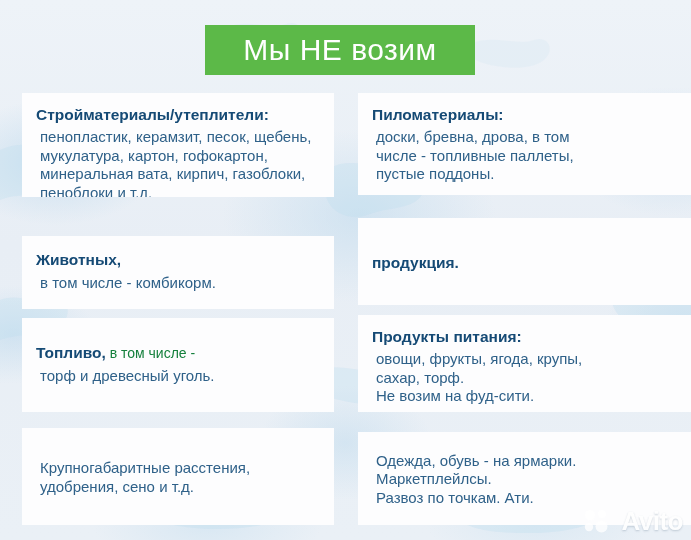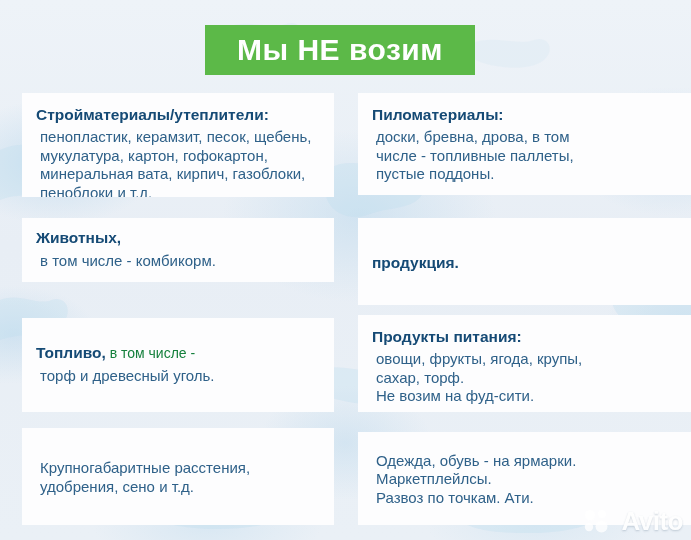--- a/index.html
+++ b/index.html
@@ -51,21 +51,21 @@
     width: 270px;
     height: 50px;
     background: #5cb948;
     display: flex;
     align-items: center;
     justify-content: center;
   }
   .banner-text {
     color: #ffffff;
     font-size: 30px;
-    font-weight: 700;
+    font-weight: 400;
     letter-spacing: 0.5px;
     line-height: 1;
     white-space: nowrap;
   }
 
   
   .card {
     position: absolute;
     background: #fdfdfe;
     box-sizing: border-box;
@@ -95,21 +95,21 @@
   .card-lines { margin: 4px; }
   .card-lines .ln {
     color: #2f6189;
     font-size: 15px;
     line-height: 18.5px;
     white-space: nowrap;
   }
 
   
   #card-building   { top: 93px;  height: 104px; }
-  #card-animals    { top: 218px; height: 64px;  }
+  #card-animals    { top: 236px; height: 73px;  }
   #card-fuel       { top: 318px; height: 94px;  }
   #card-oversize   { top: 428px; height: 97px;  }
   
   #card-lumber     { top: 93px;  height: 102px; }
   #card-alcohol    { top: 218px; height: 87px;  }
   #card-food       { top: 315px; height: 97px;  }
   #card-clothing   { top: 432px; height: 93px;  }
 
   
   .vcenter {

